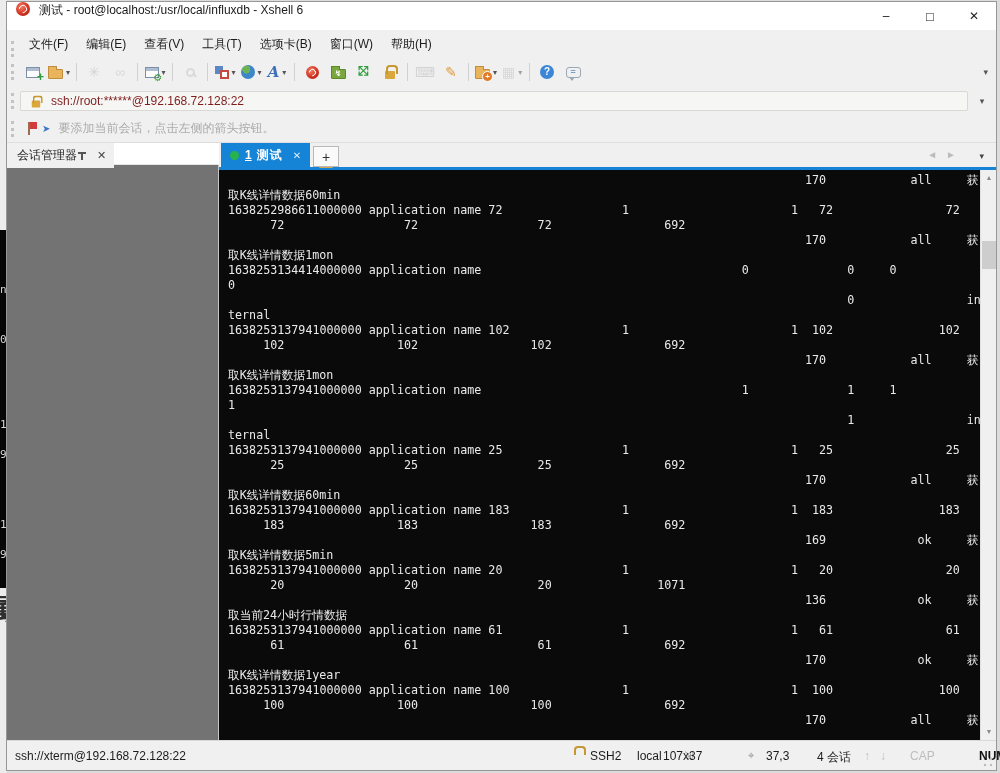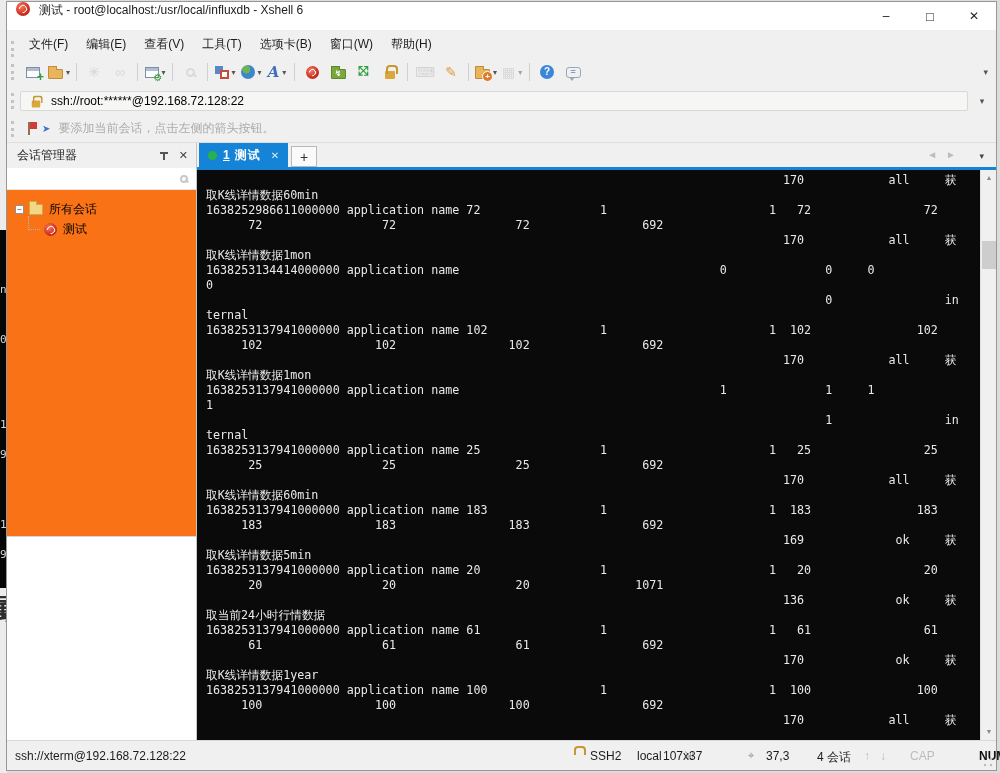--- a/index.html
+++ b/index.html
@@ -73,35 +73,35 @@
   .k-help { width:14px; height:14px; border-radius:50%; background:#3b86d6; color:#fff !important; font-size:10px; font-weight:bold; }
   .k-bubble { width:15px; height:11px; border:1.5px solid #9aa7b5; border-radius:3px; position:relative; color:#7f9fc6; font-size:9px; font-weight:bold; }
   .k-bubble::after { content:""; position:absolute; left:2px; bottom:-4px; border-left:3px solid transparent; border-right:3px solid transparent; border-top:4px solid #9aa7b5; }
   .k-glyph { }
 
   
   .addressrow { height:28px; display:flex; align-items:center; flex:0 0 auto; }
   .addrfield { flex:1; height:20px; background:#f6f6f4; border:1px solid #d8d8d4; border-radius:2px;
                display:flex; align-items:center; padding:0 6px 0 10px; }
   .lockicon.small { transform:scale(.85); }
-  .addrtext { font-size:12px; color:#000000; margin-left:10px; }
+  .addrtext { font-size:12px; color:#7f1d1d; margin-left:10px; }
   .addr-caret { width:20px; text-align:center; font-size:9px; color:#555; margin:0 4px; }
 
   
   .inforow { height:28px; display:flex; align-items:center; border-bottom:1px solid #dedede; flex:0 0 auto; }
   .flagicon { width:12px; height:13px; position:relative; margin-left:8px; }
   .flagicon::before { content:""; position:absolute; left:0; top:0; width:9px; height:7px; background:#d23b3b; }
   .flagicon::after { content:""; position:absolute; left:0; top:0; width:2px; height:13px; background:#9a6b4f; }
   .flag-arrow { color:#3b74c9; font-size:10px; margin-left:2px; }
   .info-text { font-size:12px; color:#ababab; margin-left:8px; }
 
   
   .main { flex:1 1 auto; display:flex; min-height:0; }
 
-  .leftpanel { width:190px; flex:0 0 auto; display:flex; flex-direction:column; background:#f97316; border-right:1px solid #c6c6c6; }
+  .leftpanel { width:212px; flex:0 0 auto; display:flex; flex-direction:row; background:#737373; border-right:1px solid #c6c6c6; }
   .panel-header { height:25px; background:#f0f0f0; display:flex; align-items:center; padding:0 8px 0 10px; flex:0 0 auto; }
   .panel-title { font-size:12px; color:#222; flex:1; }
   .pinicon { width:10px; height:12px; position:relative; margin-right:10px; }
   .pinicon::before { content:""; position:absolute; left:1px; top:2px; width:8px; height:2px; background:#555; }
   .pinicon::after { content:""; position:absolute; left:4px; top:4px; width:2px; height:6px; background:#555; }
   .panel-close { font-size:11px; color:#444; }
   .searchbox { height:22px; background:#fff; border-bottom:1px solid #e4e4e4; display:flex; align-items:center; padding:0 8px; flex:0 0 auto; }
   .searchbox input { flex:1; border:none; outline:none; font-size:12px; background:transparent; }
   .search-mag { width:8px; height:8px; border:2px solid #c9c9c9; border-radius:50%; position:relative; }
   .search-mag::after { content:""; position:absolute; width:4px; height:2px; background:#c9c9c9; transform:rotate(45deg); right:-3px; bottom:-1px; }

